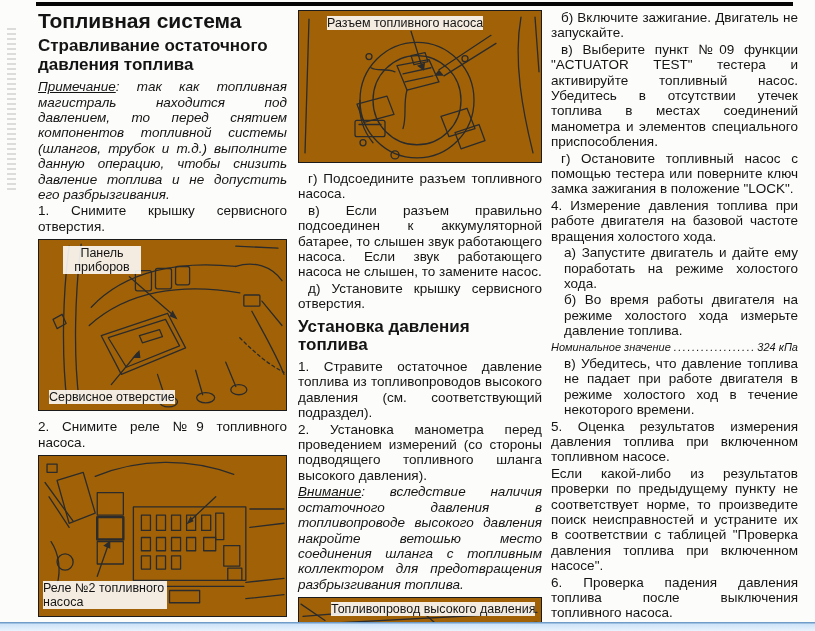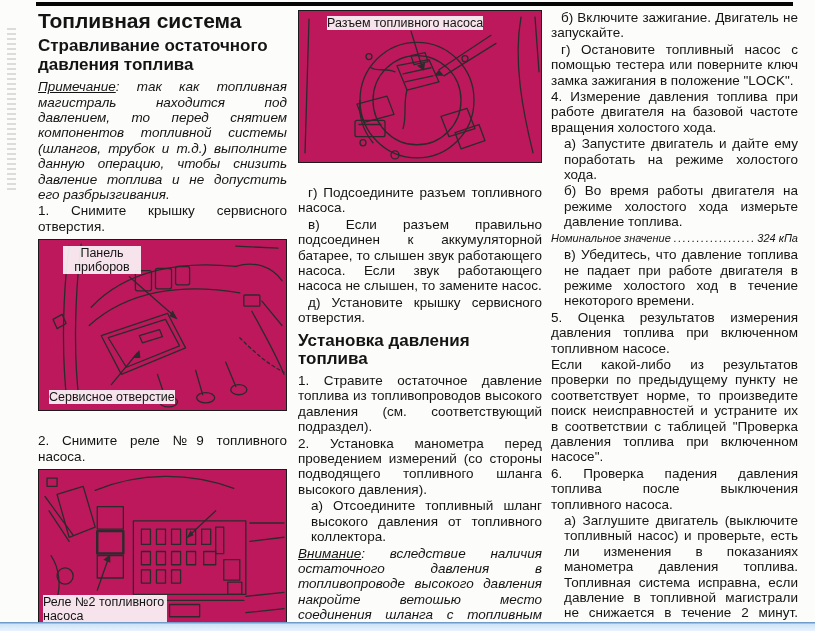--- a/index.html
+++ b/index.html
@@ -28,21 +28,21 @@
   h3{font-size:17px;line-height:1.1;margin:6px 0 4px;font-weight:bold;}
   p{margin:0 0 1px;font-size:13.5px;line-height:15.4px;text-align:justify;}
   .note{font-style:italic;}
   .ul-label{text-decoration:underline;}
   .hang{text-indent:10px;}
   .indent{padding-left:13px;}
   .nominal{display:flex;align-items:center;font-style:italic;font-size:11px;line-height:15.4px;margin:1px 0;}
   .nominal .dots{flex:1;overflow:hidden;white-space:nowrap;letter-spacing:1.5px;margin:0 3px;}
   .nominal .val{white-space:nowrap;}
   
-  .fig{position:relative;border:1.6px solid #1b1b1b;margin:5px 0 22px;background:#be185d;overflow:hidden;}
+  .fig{position:relative;border:1.6px solid #1b1b1b;margin:5px 0 8px;background:#a16207;overflow:hidden;}
   .fig svg{position:absolute;left:0;top:0;width:100%;height:100%;}
   .fig svg *{stroke:#2b2b2b;fill:none;stroke-width:1.3;stroke-linecap:round;stroke-linejoin:round;}
   .fig svg .ah{fill:#2b2b2b;stroke:none;}
   .fig svg .thick{stroke-width:2.4;}
   .fig svg .dash{stroke-dasharray:3 3;}
   .fig-label{position:absolute;font-size:12.5px;line-height:1.12;background:rgba(255,255,255,.88);z-index:2;}
 </style>
 </head>
 <body>
 
@@ -172,21 +172,20 @@
       <div class="fig-label" style="left:28px;top:5px;">Разъем топливного насоса</div>
     </figure>
 
     <p class="hang">г) Подсоедините разъем топливного насоса.</p>
     <p class="hang">в) Если разъем правильно подсоединен к аккумуляторной батарее, то слышен звук работающего насоса. Если звук работающего насоса не слышен, то замените насос.</p>
     <p class="hang">д) Установите крышку сервисного отверстия.</p>
 
     <h3>Установка давления топлива</h3>
     <p>1. Стравите остаточное давление топлива из топливопроводов высокого давления (см. соответствующий подраздел).</p>
     <p>2. Установка манометра перед проведением измерений (со стороны подводящего топливного шланга высокого давления).</p>
-    <p class="indent">а) Отсоедините топливный шланг высокого давления от топливного коллектора.</p>
     <p class="note"><span class="ul-label">Внимание</span><span>: вследствие наличия остаточного давления в топливопроводе высокого давления накройте ветошью место соединения шланга с топливным коллектором для предотвращения разбрызгивания топлива.</span></p>
 
     <figure class="fig" style="height:96px;">
       <svg viewBox="0 0 242 94" preserveAspectRatio="none">
         <path d="M2,6 L26,22"></path>
         <path d="M4,26 L238,14"></path>
           <path d="M4,36 L238,24"></path>
           <path d="M4,18 L80,12"></path>
         <path d="M4,62 C40,56 70,66 104,62 C130,58 150,66 172,60"></path>
         <path d="M4,74 C40,68 72,78 108,74"></path>
@@ -202,20 +201,21 @@
         <polygon points="214,48 232,44 236,58 218,62"></polygon>
         <path d="M126,16 L164,48"></path>
           <polygon class="ah" points="167,51 159,49 163,43"></polygon>
       </svg>
       <div class="fig-label" style="left:32px;top:4px;">Топливопровод высокого давления</div>
     </figure>
   </div>
 
   <div class="col col-right">
     <p class="hang">б) Включите зажигание. Двигатель не запускайте.</p>
+    <p class="hang">в) Выберите пункт №09 функции "ACTUATOR TEST" тестера и активируйте топливный насос. Убедитесь в отсутствии утечек топлива в местах соединений манометра и элементов специального приспособления.</p>
     <p class="hang">г) Остановите топливный насос с помощью тестера или поверните ключ замка зажигания в положение "LOCK".</p>
     <p>4. Измерение давления топлива при работе двигателя на базовой частоте вращения холостого хода.</p>
     <p class="indent">а) Запустите двигатель и дайте ему поработать на режиме холостого хода.</p>
     <p class="indent">б) Во время работы двигателя на режиме холостого хода измерьте давление топлива.</p>
     <div class="nominal">
       <span>Номинальное значение</span>
       <span class="dots">......................</span>
       <span class="val">324 кПа</span>
     </div>
     <p class="indent">в) Убедитесь, что давление топлива не падает при работе двигателя в режиме холостого ход в течение некоторого времени.</p>

